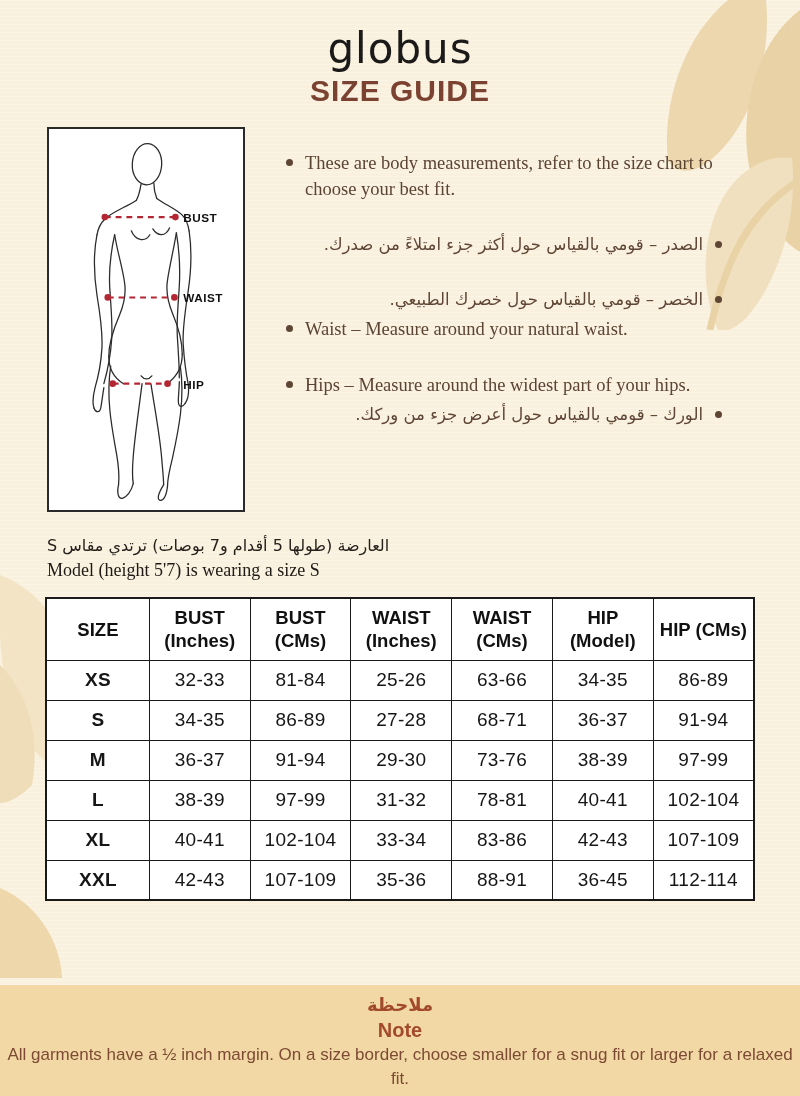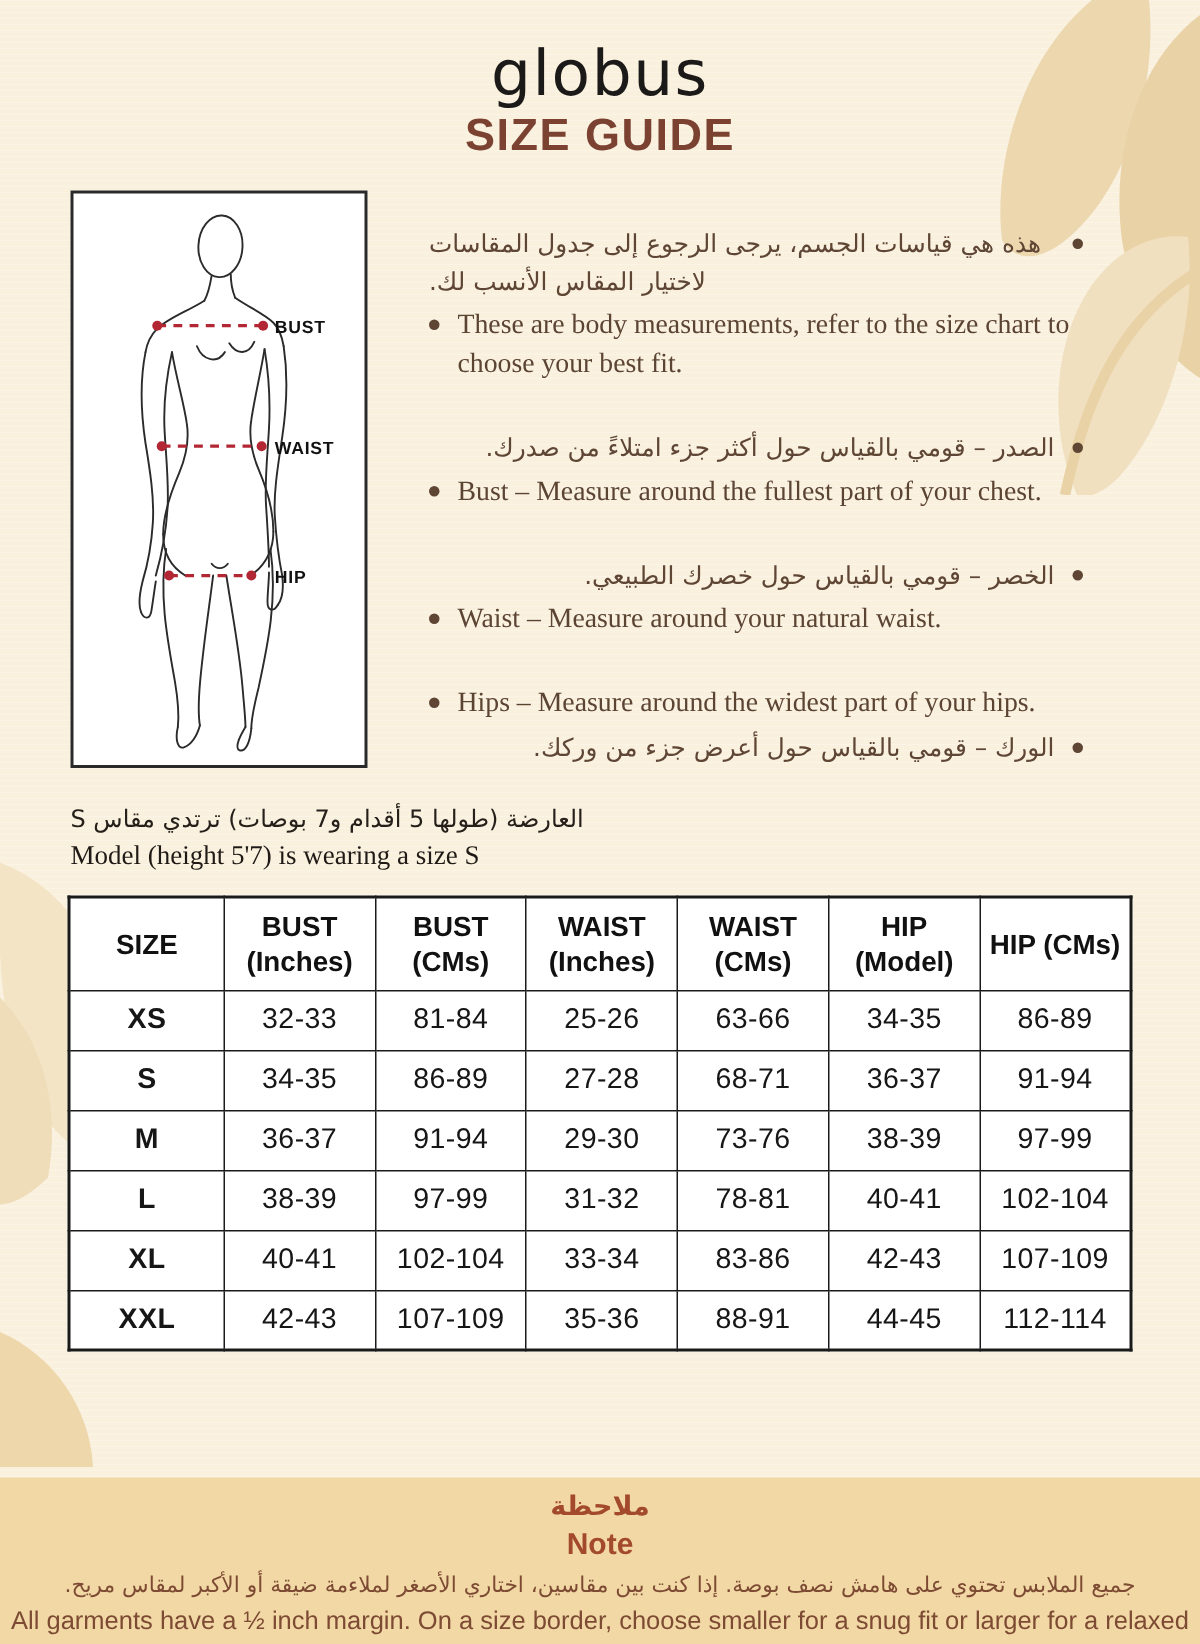--- a/index.html
+++ b/index.html
@@ -154,37 +154,29 @@
         <g font-family="Liberation Sans, sans-serif" font-size="12" font-weight="bold" fill="#111" letter-spacing=".5">
           <text x="137" y="93">BUST</text>
           <text x="137" y="175">WAIST</text>
           <text x="137" y="263">HIP</text>
         </g>
       </svg>
     </div>
 
     <div class="bullets">
       <div class="bullet-group">
+        <div class="bullet-row" dir="ltr">
+          <span class="bullet-dot"></span>
+          <span class="en-text">These are body measurements, refer to the size chart to choose your best fit.</span>
+        </div>
+      </div>
+      <div class="bullet-group">
         <div class="bullet-row" dir="rtl">
           <span class="bullet-dot"></span>
-          <span class="ar-text wrap-left">هذه هي قياسات الجسم، يرجى الرجوع إلى جدول المقاسات لاختيار المقاس الأنسب لك.</span>
-        </div>
-        <div class="bullet-row" dir="ltr">
-          <span class="bullet-dot"></span>
-          <span class="en-text">These are body measurements, refer to the size chart to choose your best fit.</span>
-        </div>
-      </div>
-      <div class="bullet-group">
-        <div class="bullet-row" dir="rtl">
-          <span class="bullet-dot"></span>
           <span class="ar-text">الصدر – قومي بالقياس حول أكثر جزء امتلاءً من صدرك.</span>
-        </div>
-        <div class="bullet-row" dir="ltr">
-          <span class="bullet-dot"></span>
-          <span class="en-text">Bust – Measure around the fullest part of your chest.</span>
         </div>
       </div>
       <div class="bullet-group">
         <div class="bullet-row" dir="rtl">
           <span class="bullet-dot"></span>
           <span class="ar-text">الخصر – قومي بالقياس حول خصرك الطبيعي.</span>
         </div>
         <div class="bullet-row" dir="ltr">
           <span class="bullet-dot"></span>
           <span class="en-text">Waist – Measure around your natural waist.</span>
@@ -271,27 +263,26 @@
           <td>83-86</td>
           <td>42-43</td>
           <td>107-109</td>
         </tr>
         <tr class="data-row">
           <td class="size-cell">XXL</td>
           <td>42-43</td>
           <td>107-109</td>
           <td>35-36</td>
           <td>88-91</td>
-          <td>44-45</td>
+          <td>36-45</td>
           <td>112-114</td>
         </tr>
       </tbody>
     </table>
 
     <div class="note">
       <div class="note-title-ar">ملاحظة</div>
       <div class="note-title-en">Note</div>
-      <div class="note-body-ar" dir="rtl">جميع الملابس تحتوي على هامش نصف بوصة. إذا كنت بين مقاسين، اختاري الأصغر لملاءمة ضيقة أو الأكبر لمقاس مريح.</div>
       <div class="note-body-en">All garments have a ½ inch margin. On a size border, choose smaller for a snug fit or larger for a relaxed fit.</div>
     </div>
 
   </div>
 </div>
 
 </body></html>

